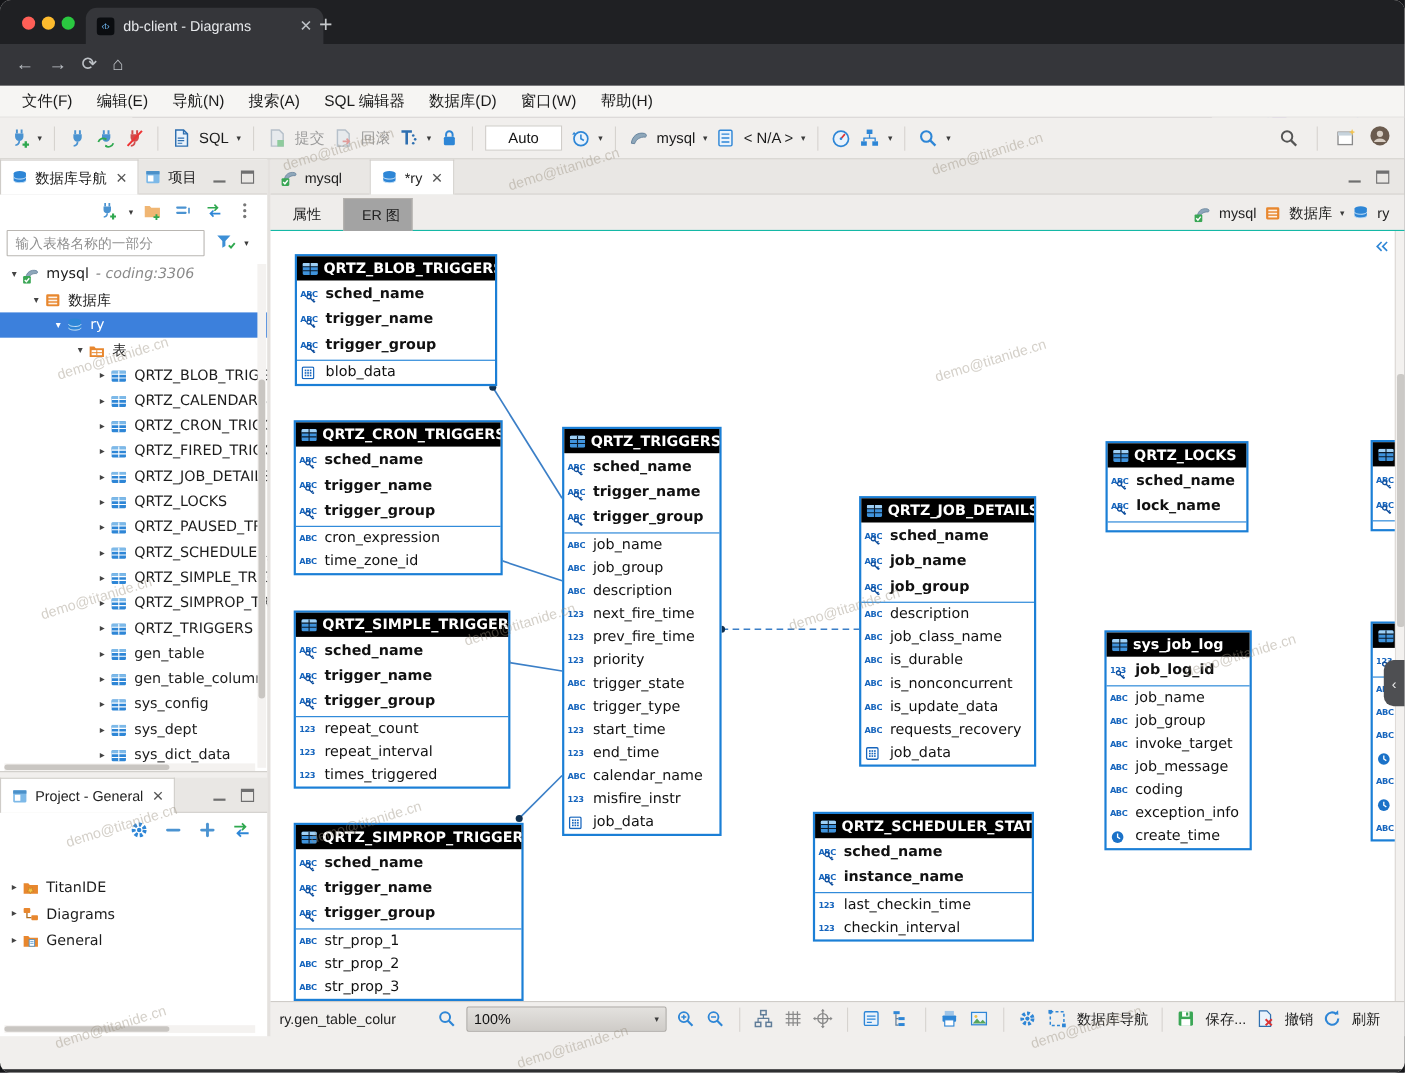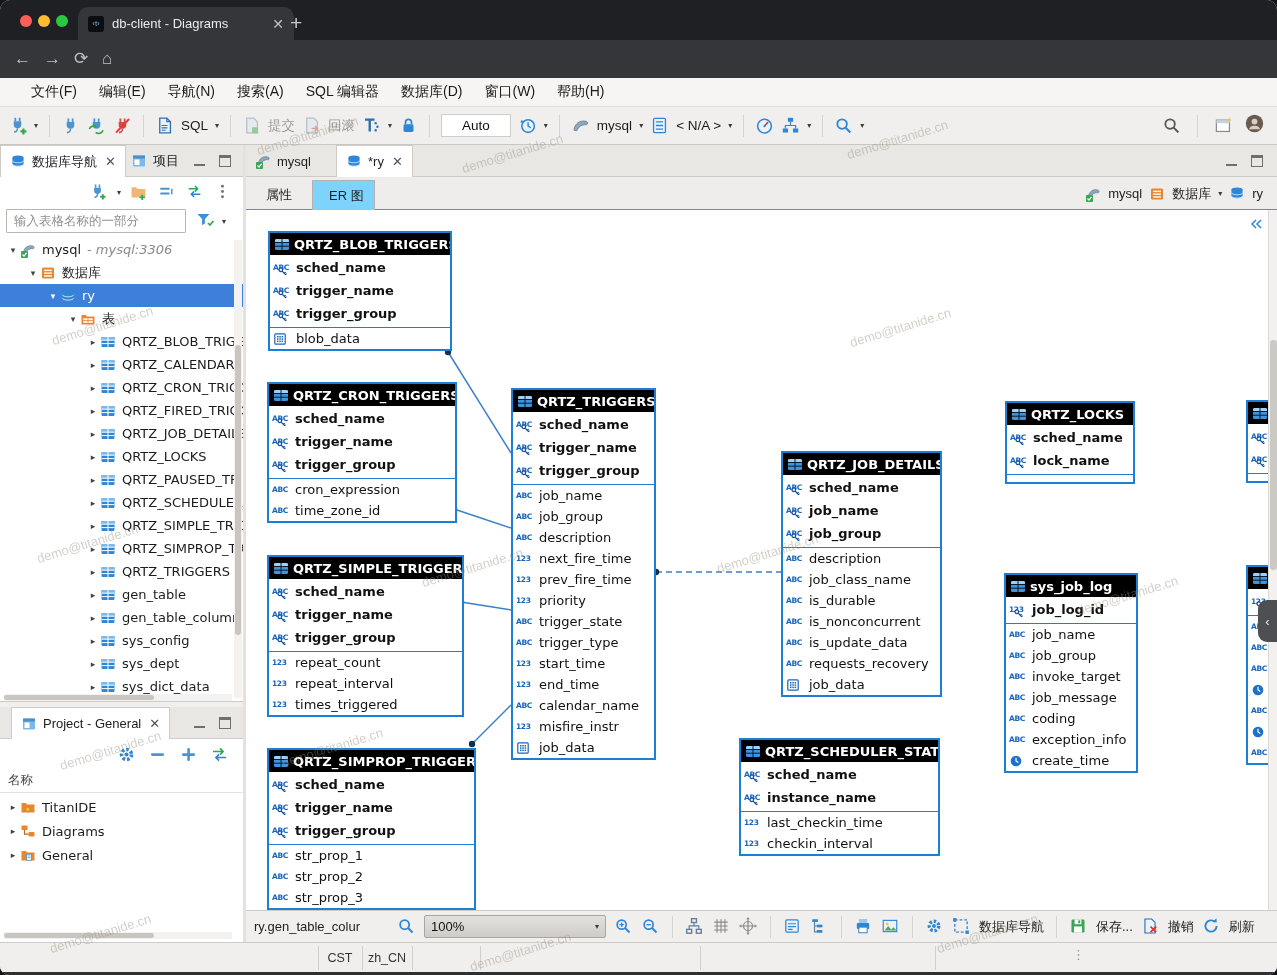--- a/index.html
+++ b/index.html
@@ -25,21 +25,21 @@
   #pill-icons{margin-left:auto;display:flex;gap:16px;align-items:center;}
   #chrome-right{position:absolute;right:10px;top:44px;display:flex;align-items:center;gap:14px;}
   #profile{display:flex;align-items:center;gap:7px;border:1.5px solid #8ab4f8;border-radius:15px;
     height:26px;padding:0 12px 0 2px;}
   #profile .pav{width:22px;height:22px;border-radius:50%;background:#6f4ed4;color:#fff;font-size:12px;
     display:flex;align-items:center;justify-content:center;}
   #profile .pst{color:#8ab4f8;font-size:13px;}
   #kebab{color:#bdc1c6;font-size:15px;}
   
   #menubar{position:absolute;left:0;top:78px;width:1277px;height:29px;background:#f6f5f3;
-    display:flex;align-items:center;padding-left:20px;border-bottom:1px solid #e2dfdc;box-sizing:border-box;}
+    display:flex;align-items:center;padding-left:9px;border-bottom:1px solid #e2dfdc;box-sizing:border-box;}
   .menu-item{padding:0 11px;font-size:14px;color:#1b1b1b;}
   #toolbar{position:absolute;left:0;top:107px;width:1277px;height:38px;background:#f1efed;
     border-bottom:1px solid #cbc8c4;box-sizing:border-box;display:flex;align-items:center;padding-left:8px;gap:7px;}
   .tbi{width:19px;height:19px;flex:0 0 auto;}
   .tbi svg{width:19px;height:19px;}
   .tsep{width:1px;height:22px;background:#d6d3cf;margin:0 4px;flex:0 0 1px;}
   .caret{font-size:8px;color:#3b3b3b;}
   .tlab{font-size:13.5px;color:#1b1b1b;}
   .tlab.dis{color:#9b9b9b;}
   .auto-box{background:#fff;border:1px solid #d0cdc9;padding:3px 20px;font-size:13.5px;color:#111;}
@@ -83,21 +83,21 @@
   #proj-toolbar{position:absolute;left:0;top:594px;width:243px;height:30px;background:#fff;
     display:flex;align-items:center;justify-content:flex-end;gap:12px;padding-right:14px;box-sizing:border-box;}
   #proj-head{position:absolute;left:0;top:624px;width:243px;height:24px;border-bottom:1px solid #e3e0dd;
     font-size:12.5px;color:#444;display:flex;align-items:center;padding-left:8px;box-sizing:border-box;background:#fff;}
   #proj-items{position:absolute;left:0;top:650px;width:243px;}
   
   #etabs{height:32px;}
   #subtabs{position:absolute;left:0;top:32px;width:100%;height:33px;background:#efedeb;border-bottom:1px solid #14b8a6;box-sizing:border-box;}
   .stab{position:absolute;top:3px;height:30px;display:flex;align-items:center;gap:6px;padding:0 10px;
     font-size:13px;color:#222;box-sizing:border-box;}
-  .stab.active{background:#7dd3fc;border:1px solid #b5b2ae;border-bottom:none;}
+  .stab.active{background:#a3a3a3;border:1px solid #b5b2ae;border-bottom:none;}
   #breadcrumb{position:absolute;right:14px;top:0;height:33px;display:flex;align-items:center;gap:7px;font-size:13px;color:#222;}
   #breadcrumb .ic svg{width:16px;height:16px;}
   
   #canvas{position:absolute;left:0;top:65px;width:1022px;height:700px;background:#fff;overflow:hidden;}
   #canvas-vscroll{position:absolute;left:1022px;top:65px;width:9px;height:700px;background:#f3f1ef;border-left:1px solid #ddd9d5;box-sizing:border-box;}
   #canvas-vthumb{position:absolute;left:1px;top:130px;width:7px;height:230px;background:#cbc9c6;border-radius:3px;}
   #side-handle{position:absolute;left:1012px;top:455px;width:19px;height:42px;background:#4e4f52;
     border-radius:9px 0 0 9px;color:#e8e8e8;font-size:13px;display:flex;align-items:center;justify-content:center;z-index:30;}
   #collapse-btn{position:absolute;right:4px;top:6px;z-index:25;}
   .entity{position:absolute;background:#fff;border:2px solid #1b7fd6;font-family:"DejaVu Sans",sans-serif;z-index:5;}
@@ -446,21 +446,21 @@
           <div class="trow" style="padding-left: 6px;">
             <span class="arr">▾</span>
             <span class="nic">
               <svg viewBox="0 0 16 16">
                 <path d="M3.5 10.5C4 5.5 8 2.8 12.9 4c1.4.4 1.7 2.2.4 2.7-3.9-.3-6.5 1.5-7.6 4.6z" fill="#8ea7ba" stroke="#64809a" stroke-width=".7"></path>
                 <rect x="1" y="9" width="7" height="7" rx="1" fill="#3aa655"></rect>
                 <path d="M2.5 12.5l1.5 1.6 2.6-3.2" stroke="#fff" stroke-width="1.3" fill="none"></path>
               </svg>
             </span>
             <span>mysql</span>
-            <span class="sfx">- mysql:3306</span>
+            <span class="sfx">- coding:3306</span>
           </div>
           <div class="trow" style="padding-left: 26px;">
             <span class="arr">▾</span>
             <span class="nic">
               <svg viewBox="0 0 16 16">
                 <rect x="2" y="2.5" width="12" height="11" rx="1.3" fill="#e8872e"></rect>
                 <rect x="4" y="4.6" width="8" height="1.5" fill="#fff" opacity=".9"></rect>
                 <rect x="4" y="7.4" width="8" height="1.5" fill="#fff" opacity=".9"></rect>
                 <rect x="4" y="10.2" width="8" height="1.5" fill="#fff" opacity=".9"></rect>
               </svg>
@@ -669,21 +669,21 @@
         </div>
       <div class="vscroll" style="left:234px;top:95px;width:8px;height:458px">
         <div class="vthumb" style="left:1px;top:105px;width:6px;height:290px"></div>
       </div>
       <div class="vscroll" style="left:4px;top:549px;width:228px;height:7px">
         <div class="vthumb" style="left:0;top:1px;width:150px;height:5px"></div>
       </div>
       <div style="position:absolute;left:0;top:556px;width:243px;height:6px;background:#f1efed;border-top:1px solid #cfccc8"></div>
 
       <div class="ptabbar" style="top:562px">
-        <div class="ptab active" style="left:11px">
+        <div class="ptab active" style="left:0">
           <span class="ic">
               <svg viewBox="0 0 16 16">
                 <rect x="2" y="2.5" width="12" height="11" rx="1" fill="#7db9e8"></rect>
                 <rect x="2" y="2.5" width="12" height="3" fill="#4a90c9"></rect>
                 <rect x="3.5" y="6.5" width="5" height="5.5" fill="#fff"></rect>
               </svg>
             </span>
           <span>Project - General</span>
           <span class="x">✕</span>
         </div>
@@ -710,21 +710,20 @@
               <rect x="7" y="2.5" width="2.2" height="11" rx="1.1" fill="#4b93d1"></rect>
             </svg>
           </span>
         <span class="tbi">
             <svg viewBox="0 0 16 16">
               <path d="M2.5 5.5h8.5m-2.6-2.6l2.6 2.6-2.6 2.6" stroke="#2fa84f" stroke-width="1.4" fill="none"></path>
               <path d="M13.5 10.5H5m2.6-2.6L5 10.5l2.6 2.6" stroke="#2e86d6" stroke-width="1.4" fill="none"></path>
             </svg>
           </span>
       </div>
-      <div id="proj-head">名称</div>
       <div id="proj-items">
           <div class="trow" style="height: 24px; padding-left: 6px;">
             <span class="arr">▸</span>
             <span class="nic">
               <svg viewBox="0 0 16 16">
                 <path d="M1.5 4h4.2l1.4 1.6h7.4v8H1.5z" fill="#e8872e"></path>
                 <path d="M7.5 13.6l1-2 2.2-.2-1.6-1.4.5-2.1-1.9 1.1-1.9-1.1.5 2.1-1.6 1.4 2.2.2z" fill="#f7c84b" stroke="#b07818" stroke-width=".4"></path>
               </svg>
             </span>
             <span>TitanIDE</span>
@@ -1607,31 +1606,20 @@
             <svg viewBox="0 0 16 16">
               <path d="M13 8a5 5 0 1 1-1.5-3.6" fill="none" stroke="#2e86d6" stroke-width="1.7"></path>
               <path d="M12.8 1.2l.3 3.6-3.5-.5z" fill="#2e86d6"></path>
             </svg>
           </span>
         <span class="dtb-label">刷新</span>
       </div>
     </div>
   </div>
 
-  <div id="statusbar">
-    <span class="sdiv" style="left:318px"></span>
-    <span class="scell" style="left:318px;width:44px">CST</span>
-    <span class="sdiv" style="left:362px"></span>
-    <span class="scell" style="left:362px;width:50px">zh_CN</span>
-    <span class="sdiv" style="left:412px"></span>
-    <span class="sdiv" style="left:480px"></span>
-    <span class="sdiv" style="left:700px"></span>
-    <span class="sdiv" style="left:935px"></span>
-    <span id="grip">⋮</span>
-  </div>
   <div id="bottom-strip"></div>
 <div class="wm" style="left: 255px; top: 128px;">demo@titanide.cn</div>
     <div class="wm" style="left: 845px; top: 132px;">demo@titanide.cn</div>
     <div class="wm" style="left: 460px; top: 146px;">demo@titanide.cn</div>
     <div class="wm" style="left: 50px; top: 318px;">demo@titanide.cn</div>
     <div class="wm" style="left: 848px; top: 320px;">demo@titanide.cn</div>
     <div class="wm" style="left: 35px; top: 536px;">demo@titanide.cn</div>
     <div class="wm" style="left: 420px; top: 560px;">demo@titanide.cn</div>
     <div class="wm" style="left: 715px; top: 546px;">demo@titanide.cn</div>
     <div class="wm" style="left: 1075px; top: 588px;">demo@titanide.cn</div>

